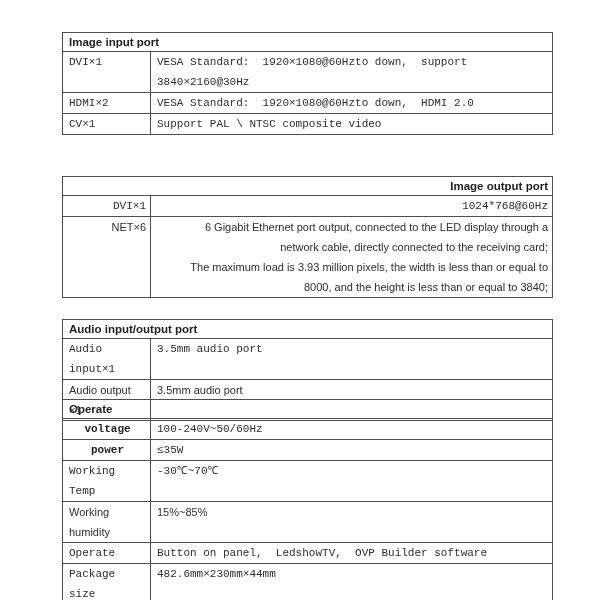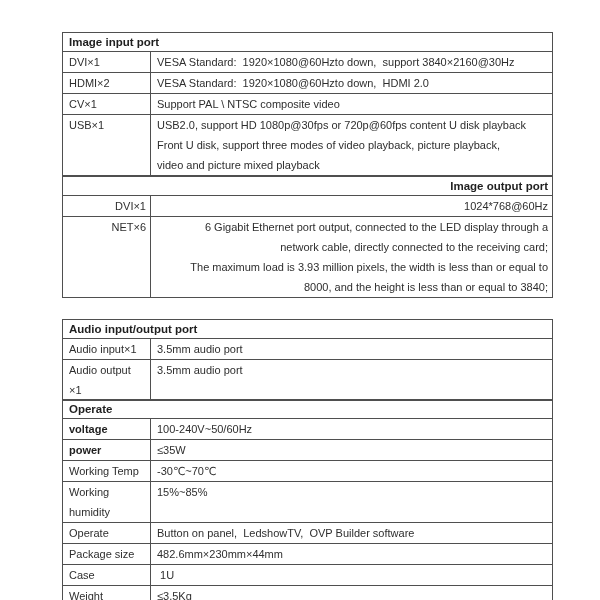--- a/index.html
+++ b/index.html
@@ -30,25 +30,25 @@
     white-space: pre-wrap;
     color: #2e2e2e;
   }
   td.title {
     font-weight: 700;
     font-size: 11.5px;
     line-height: 18px;
     height: 19px;
     color: #1f1f1f;
   }
-  tr.h20 td { height: 20px; }
+  tr.h20 td { height: 20px; font-family: Liberation Mono, monospace; }
   tr.h40 td { height: 40px; margin-left: 36px; }
   tr.h60 td { height: 60px; }
   tr.h80 td { height: 80px; margin-top: 12px; }
-  td.bold { font-weight: 700; color: #1f1f1f; }
+  td.bold { font-weight: 700; color: #1f1f1f; text-align: center; }
   
   #t-image-input  { top: 4px; margin-top: 28px; }
   #t-image-output { top: 176px; text-align: right; }
   #t-audio        { top: 319px; }
   #t-details      { top: 399px; }
 </style>
 </head>
 <body>
 
 <div class="page">
@@ -66,26 +66,20 @@
         <td>DVI×1</td>
         <td>VESA Standard:  1920×1080@60Hzto down,  support 3840×2160@30Hz</td>
       </tr>
       <tr class="h20">
         <td>HDMI×2</td>
         <td>VESA Standard:  1920×1080@60Hzto down,  HDMI 2.0</td>
       </tr>
       <tr class="h20">
         <td>CV×1</td>
         <td>Support PAL \ NTSC composite video</td>
-      </tr>
-      <tr class="h60">
-        <td>USB×1</td>
-        <td>USB2.0, support HD 1080p@30fps or 720p@60fps content U disk playback
-Front U disk, support three modes of video playback, picture playback,
-video and picture mixed playback</td>
       </tr>
     </tbody>
   </table>
 
   <table class="spec" id="t-image-output">
     <colgroup>
         <col class="c1">
         <col>
       </colgroup>
     <tbody>

